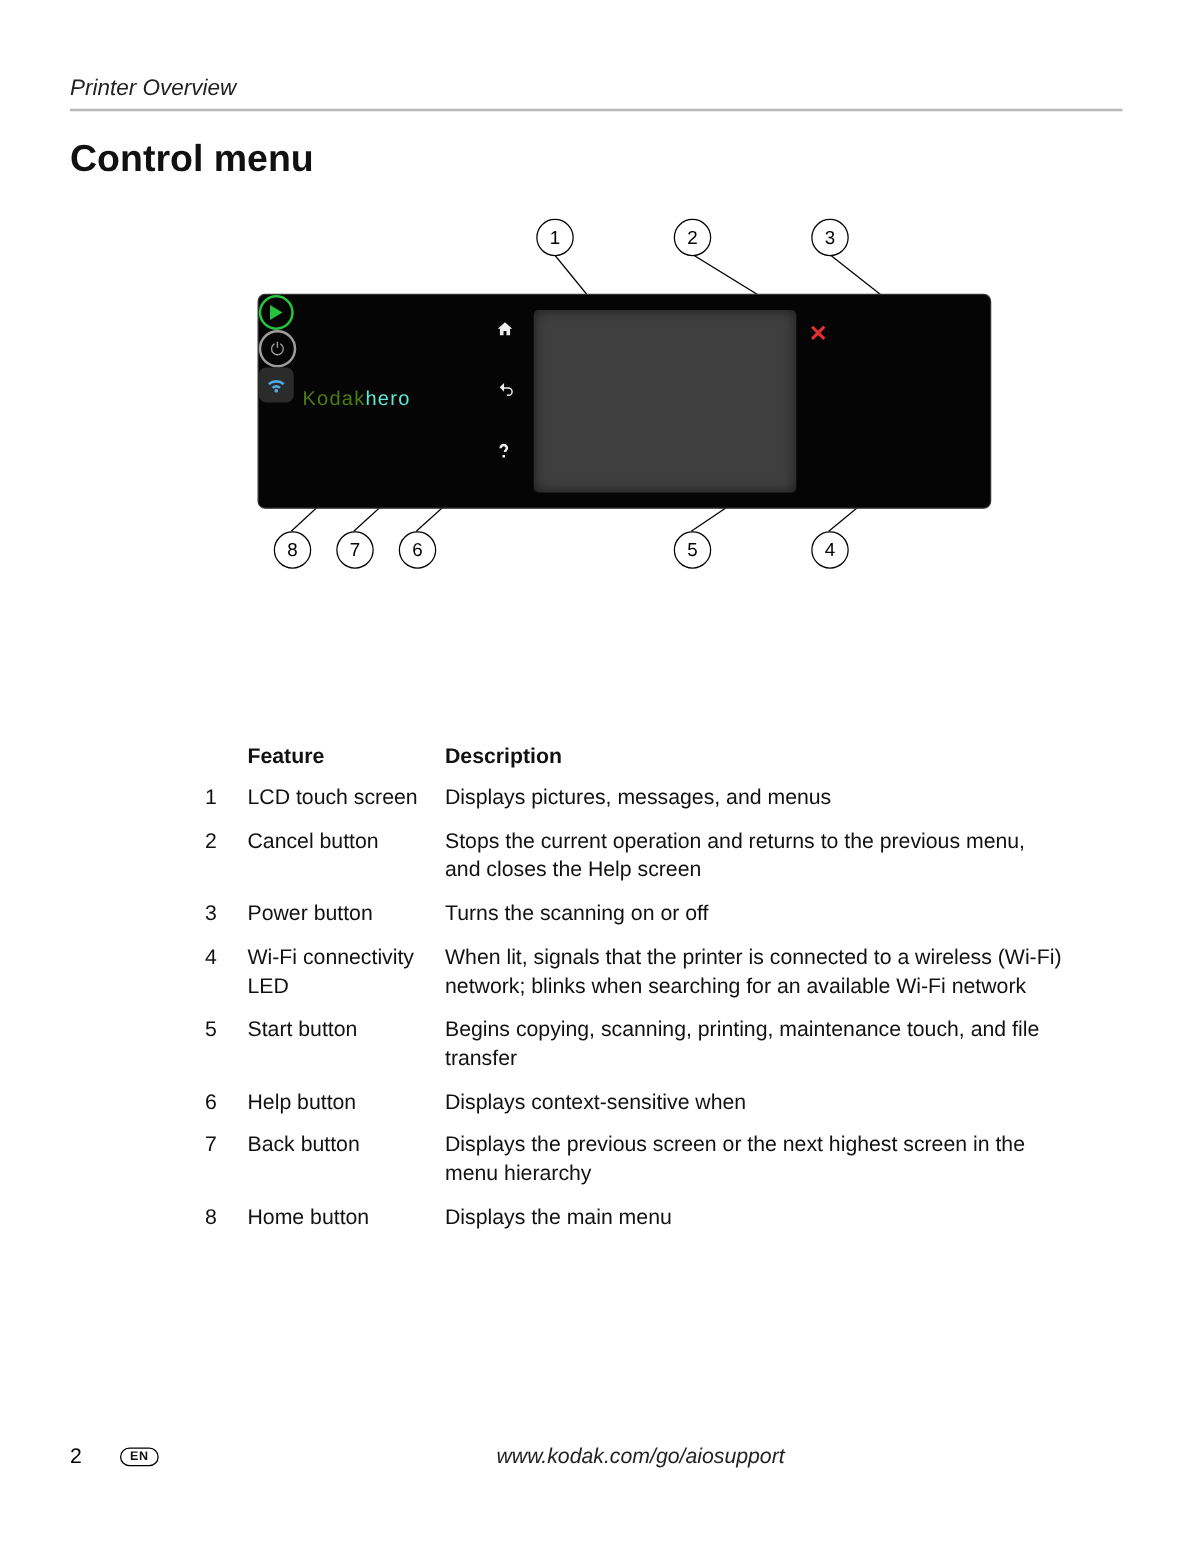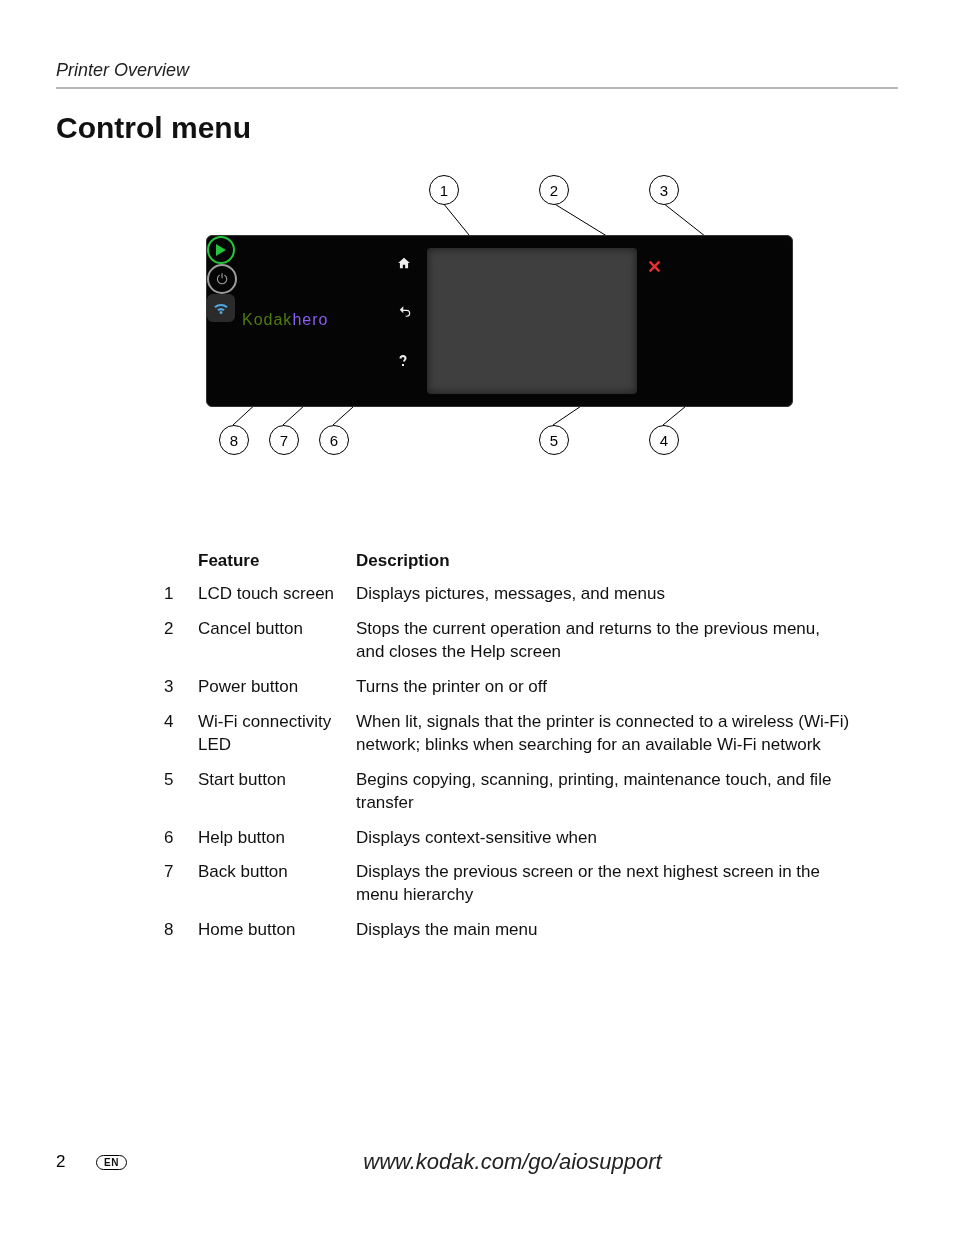--- a/index.html
+++ b/index.html
@@ -4,47 +4,47 @@
 <style>
   html,body{margin:0;padding:0;background:#fff;font-family:"Segoe UI",Arial,sans-serif;color:#111;}
   .page{width:954px;height:1235px;position:relative;box-sizing:border-box;padding:60px 56px 32px 56px;}
   .section-header{font-style:italic;font-size:18px;color:#222;padding-bottom:6px;border-bottom:2px solid #b8b8b8;margin-bottom:22px;}
   .title{font-size:30px;font-weight:700;color:#111;margin:0 0 30px 0;}
   .diagram-wrap{margin-left:150px;width:600px;}
   .diagram{position:relative;height:310px;}
   .panel{position:absolute;left:0;top:60px;width:585px;height:170px;background:#050505;border-radius:6px;border:1px solid #333;}
   .logo{position:absolute;left:35px;top:75px;font-size:16px;color:#ddd;letter-spacing:1px;}
   .logo .br{font-weight:400;color:#4d7c0f;}
-  .logo .pr{color:#8b5cf6;font-weight:400;margin-top:31px;}
+  .logo .pr{color:#5eead4;font-weight:400;margin-top:31px;}
   .screen{position:absolute;left:220px;top:12px;width:210px;height:146px;background:#3f3f3f;border-radius:4px;box-shadow:inset 0 0 10px rgba(0,0,0,0.6);}
   .ic{position:absolute;color:#eee;font-size:16px;text-align:center;}
   .ic-home{left:190px;top:20px;}
   .ic-back{left:190px;top:68px;}
   .ic-help{left:190px;top:116px;}
   .ic-cancel{left:440px;top:20px;color:#e53030;font-size:18px;font-weight:bold;}
   .ic-start{left:436px;top:108px;width:24px;height:24px;border:2px solid #25c43c;border-radius:50%;display:flex;align-items:center;justify-content:center;}
   .ic-start svg{display:block;}
   .ic-power{left:530px;top:20px;width:26px;height:26px;border:2px solid #9c9c9c;border-radius:50%;display:flex;align-items:center;justify-content:center;color:#9c9c9c;font-size:14px;}
   .ic-wifi{left:530px;top:104px;width:28px;height:28px;background:#2b2b2b;border-radius:6px;display:flex;align-items:center;justify-content:center;}
   .callout{position:absolute;width:28px;height:28px;border:1.5px solid #000;border-radius:50%;background:#fff;display:flex;align-items:center;justify-content:center;font-size:15px;color:#000;}
   .c1{left:223px;top:0;} .c2{left:333px;top:0;} .c3{left:443px;top:0;}
   .c4{left:443px;top:250;} .c5{left:333px;top:250px;} .c6{left:113px;top:250px;}
   .c7{left:63px;top:250px;} .c8{left:13px;top:250px;}
   .c4{left:443px;top:250px;}
   svg.lines{position:absolute;left:0;top:0;width:600px;height:310px;pointer-events:none;}
-  .table-wrap{margin:60px 0 0 104px;width:696px;}
+  .table-wrap{margin:104px 0 0 104px;width:696px;}
   table{border-collapse:collapse;width:100%;font-size:17px;color:#111;}
   th{text-align:left;font-weight:700;padding:6px 4px;}
   td{vertical-align:top;padding:6px 4px;line-height:1.35;}
   td.num{width:26px;text-align:left;}
   td.feat{width:150px;}
   .footer{position:absolute;left:56px;bottom:60px;width:842px;display:flex;align-items:center;}
   .page-num{font-size:17px;color:#000;width:40px;}
   .lang-pill{display:inline-flex;align-items:center;justify-content:center;border:1.3px solid #000;border-radius:12px;font-size:10px;font-weight:700;padding:1px 7px;margin-left:0;letter-spacing:0.5px;}
-  .url{flex:1;text-align:center;font-style:italic;font-size:22px;color:#222;}
+  .url{flex:1;text-align:center;font-style:italic;font-size:17px;color:#222;}
 </style>
 </head>
 <body>
 
 <div class="page">
   <div class="section-header">Printer Overview</div>
   <h1 class="title">Control menu</h1>
 
   <div class="diagram-wrap">
     <div class="diagram">
@@ -121,21 +121,21 @@
             <td>Displays pictures, messages, and menus</td>
           </tr>
         <tr>
             <td class="num">2</td>
             <td class="feat">Cancel button</td>
             <td>Stops the current operation and returns to the previous menu, and closes the Help screen</td>
           </tr>
         <tr>
             <td class="num">3</td>
             <td class="feat">Power button</td>
-            <td>Turns the printer on or off</td>
+            <td>Turns the scanning on or off</td>
           </tr>
         <tr>
             <td class="num">4</td>
             <td class="feat">Wi-Fi connectivity LED</td>
             <td>When lit, signals that the printer is connected to a wireless (Wi-Fi) network; blinks when searching for an available Wi-Fi network</td>
           </tr>
         <tr>
             <td class="num">5</td>
             <td class="feat">Start button</td>
             <td>Begins copying, scanning, printing, maintenance touch, and file transfer</td>

